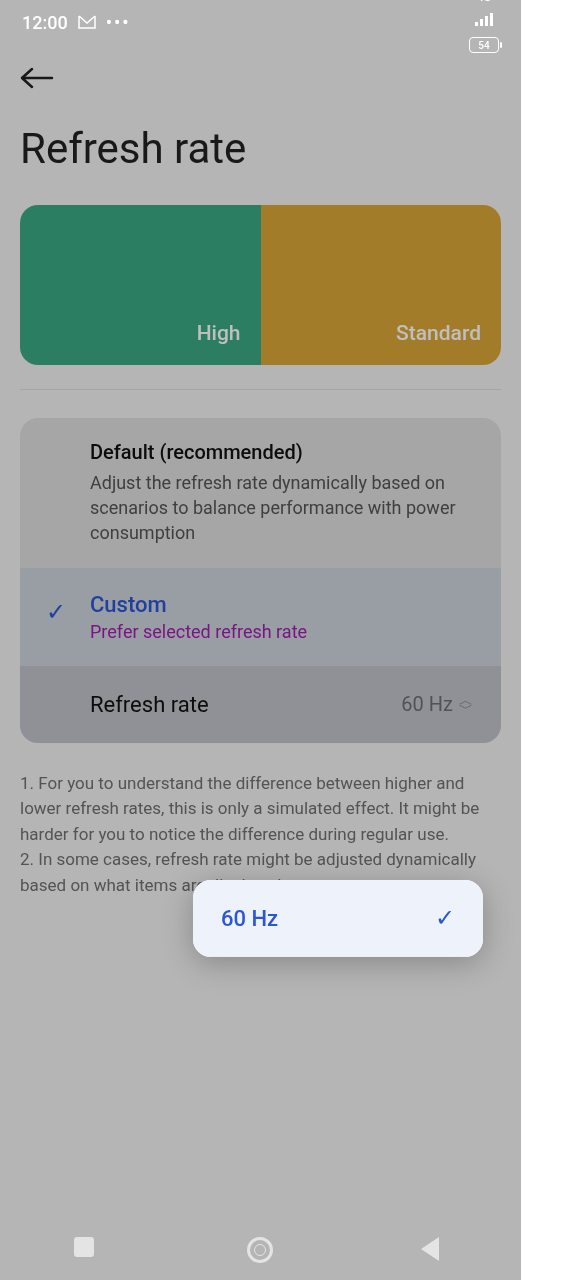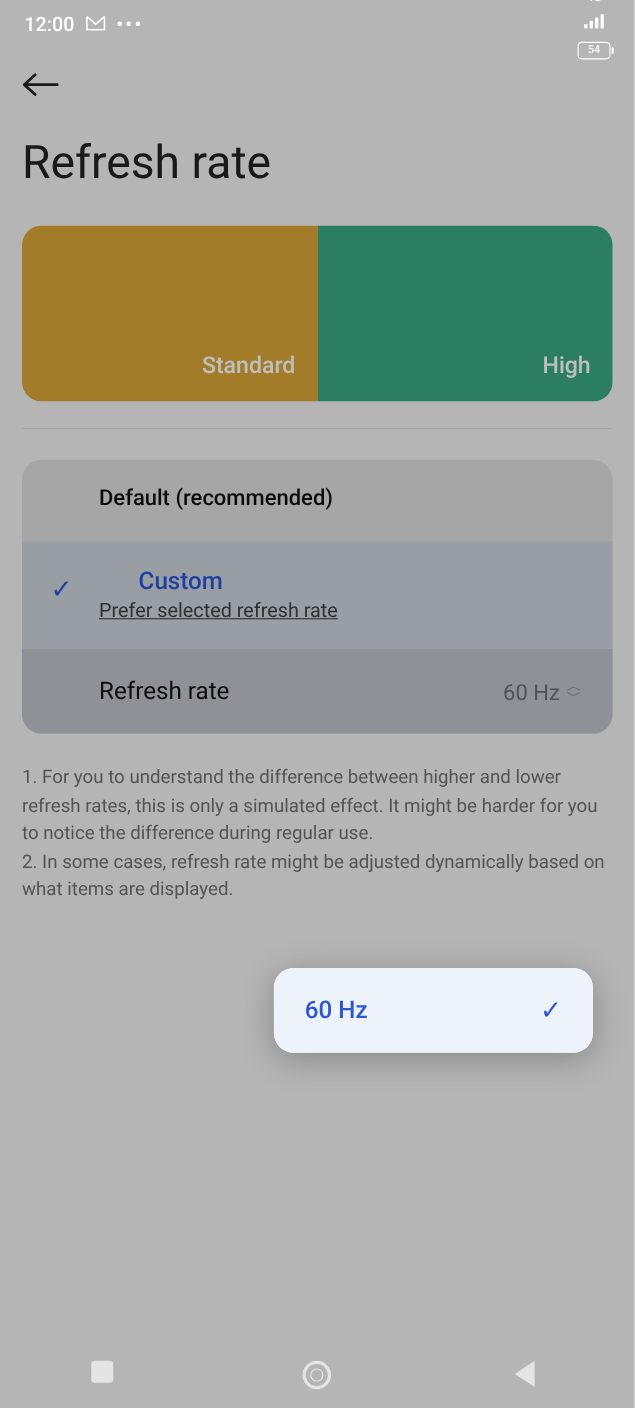--- a/index.html
+++ b/index.html
@@ -1,17 +1,17 @@
 <!DOCTYPE html>
 <html><head>
 <meta charset="utf-8">
 <style>
   * { box-sizing: border-box; margin: 0; padding: 0; }
   html, body { width: 577px; height: 1280px; overflow: hidden; font-family: -apple-system, BlinkMacSystemFont, 'Segoe UI', Roboto, sans-serif; }
-  .screen { position: relative; width: 577px; height: 1280px; background: #f2f2f2; padding-left: 16px; }
+  .screen { position: relative; width: 521px; height: 1280px; background: #f2f2f2; padding-left: 16px; }
   .dim-overlay { position: absolute; inset: 0; background: rgba(0,0,0,0.25); z-index: 50; pointer-events: none; }
 
   .status-bar { position: absolute; top: 0; left: 0; right: 0; height: 44px; display: flex; align-items: center; justify-content: space-between; padding: 0 22px; color: #fff; font-size: 18px; font-weight: 500; z-index: 60; }
   .status-left { display: flex; align-items: center; gap: 10px; }
   .status-right { display: flex; align-items: center; gap: 8px; font-size: 13px; flex-direction: column; }
   .battery { border: 1.5px solid #fff; border-radius: 4px; width: 30px; height: 16px; display: flex; align-items: center; justify-content: center; font-size: 10px; position: relative; }
   .battery::after { content:""; position:absolute; right:-4px; top:4px; width:2px; height:6px; background:#fff; border-radius:1px;}
 
   .content { position: absolute; top: 44px; left: 0; right: 0; bottom: 60px; padding: 20px; }
   .back-arrow { font-size: 30px; line-height: 1; margin-bottom: 30px; display: inline-block; }
@@ -25,22 +25,22 @@
   .rate-half.standard .rate-label { right: 20px; }
 
   .description { color: #666; font-size: 19px; line-height: 1.45; margin-bottom: 28px; }
   .divider { height: 1px; background: #ddd; margin-bottom: 28px; }
 
   .option-group { background: #dedede; border-radius: 18px; overflow: hidden; margin-bottom: 28px; }
   .option { padding: 22px 28px 22px 70px; position: relative; }
   .option.default .opt-title { font-size: 20px; font-weight: 500; color: #111; margin-bottom: 6px; }
   .option.default .opt-desc { font-size: 18px; color: #555; line-height:1.4; }
   .option.custom { background: #cdd3dc; padding-top:24px; padding-bottom:24px; }
-  .option.custom .opt-title { font-size: 22px; font-weight: 500; color: #2b56d6; margin-bottom: 4px; margin-left: 36px; }
-  .option.custom .opt-desc { font-size: 18px; color: #404040; text-decoration: underline; }
+  .option.custom .opt-title { font-size: 22px; font-weight: 500; color: #2b56d6; margin-bottom: 4px; }
+  .option.custom .opt-desc { font-size: 18px; color: #a21caf; }
   .check-mark { position:absolute; left:26px; top:30px; color:#2b56d6; font-size:24px; }
   .sub-option { background: #bfc2c8; padding: 26px 28px 26px 70px; display:flex; align-items:center; justify-content:space-between; }
   .sub-title { font-size: 22px; color:#111; }
   .sub-value { color:#6a6f77; font-size:20px; display:flex; align-items:center; gap:6px; }
   .updown { display:inline-block; line-height:0.6; font-size:14px; color:#888; }
 
   .footnotes { color:#707070; font-size:17px; line-height:1.5; }
 
   
   .popup { position: absolute; z-index: 100; right: 38px; top: 880px; width: 290px; background:#fff; border-radius:18px; box-shadow: 0 6px 30px rgba(0,0,0,0.25); overflow:hidden; }
@@ -90,35 +90,36 @@
   <div class="content">
     <div class="back-arrow">
       <svg width="34" height="22" viewBox="0 0 34 22">
           <path d="M12 2 L2 11 L12 20 M2 11 H32" fill="none" stroke="#222" stroke-width="2.5" stroke-linecap="round" stroke-linejoin="round"></path>
         </svg>
     </div>
 
     <h1 class="page-title">Refresh rate</h1>
 
     <div class="rate-card">
+      <div class="rate-half high">
+        <span class="rate-label">High</span>
+      </div>
       <div class="rate-half standard">
         <span class="rate-label">Standard</span>
-      </div>
-      <div class="rate-half high">
-        <span class="rate-label">High</span>
       </div>
 
     </div>
 
 
     <div class="divider"></div>
 
     <div class="option-group">
       <div class="option default">
         <div class="opt-title">Default (recommended)</div>
+        <div class="opt-desc">Adjust the refresh rate dynamically based on scenarios to balance performance with power consumption</div>
       </div>
       <div class="option custom">
         <span class="check-mark">✓</span>
         <div class="opt-title">Custom</div>
         <div class="opt-desc">Prefer selected refresh rate</div>
       </div>
       <div class="sub-option">
         <span class="sub-title">Refresh rate</span>
         <span class="sub-value">
           <span>60 Hz</span>

